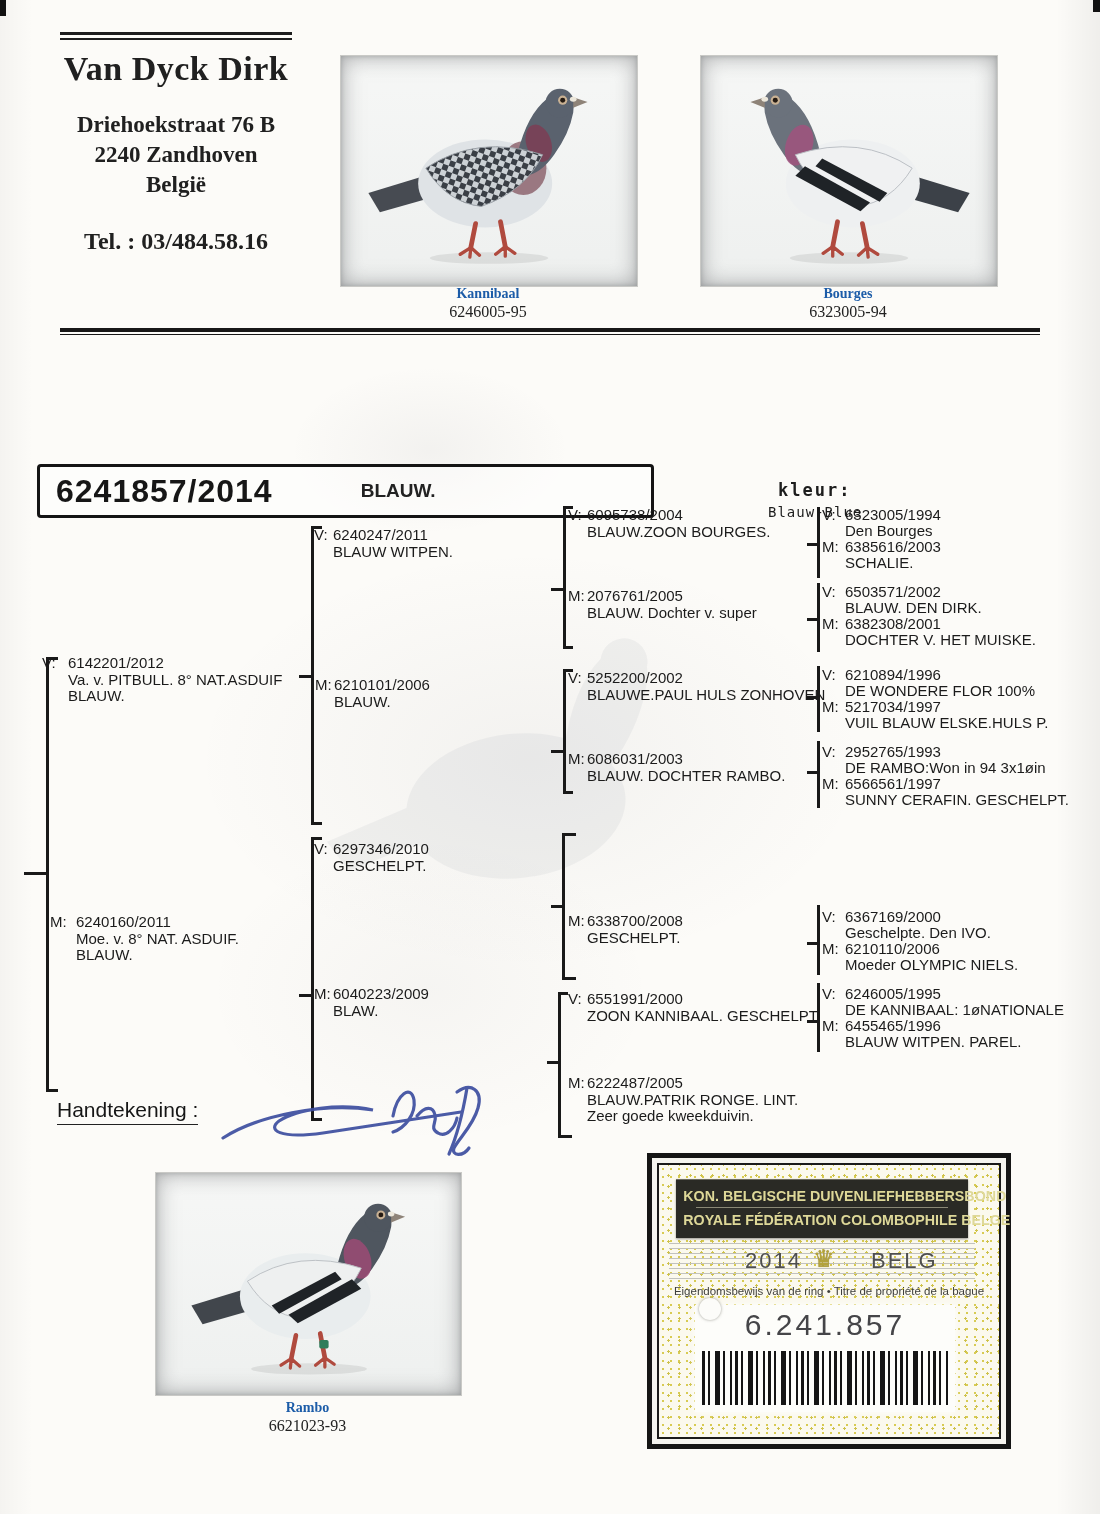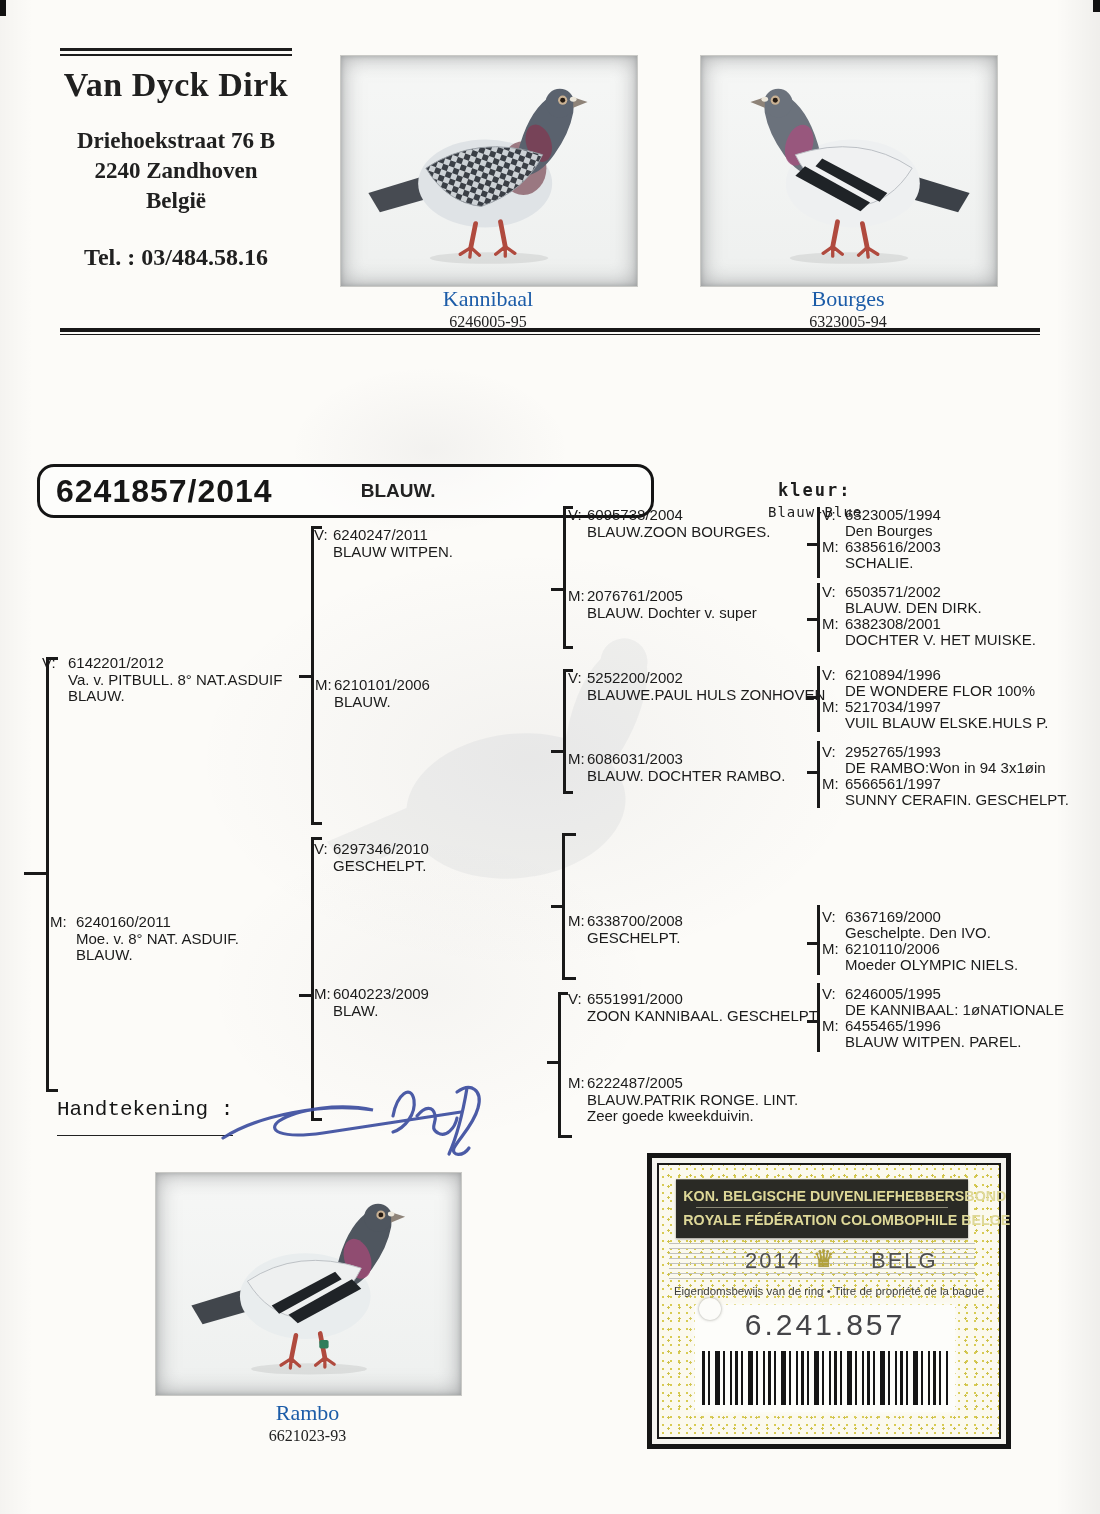--- a/index.html
+++ b/index.html
@@ -8,61 +8,61 @@
     background:
       radial-gradient(ellipse 480px 300px at 530px 760px, rgba(70,70,80,.05), transparent 70%),
       radial-gradient(ellipse 320px 220px at 430px 990px, rgba(70,70,80,.035), transparent 70%),
       radial-gradient(ellipse 200px 120px at 430px 450px, rgba(70,70,80,.05), transparent 70%),
       linear-gradient(90deg, rgba(0,0,0,.03), transparent 3%, transparent 96%, rgba(0,0,0,.05)),
       #fcfbf8;
     font-family:"Liberation Sans",sans-serif; color:#1c1c1c;
   }
   .corner{position:absolute;background:#111;}
   
-  .owner{position:absolute;left:30px;top:48px;width:292px;text-align:center;
+  .owner{position:absolute;left:30px;top:32px;width:292px;text-align:center;
          font-family:"Liberation Serif",serif;font-weight:bold;color:#202020;}
   .owner .rule{height:3px;border-top:3px solid #1d1d1d;border-bottom:2px solid #1d1d1d;width:232px;margin:0 auto 10px auto;}
   .owner .nm{font-size:34px;letter-spacing:.5px;}
   .owner .ad{font-size:23px;line-height:30px;margin-top:22px;}
   .owner .tel{font-size:24px;margin-top:28px;}
   
   .photo{position:absolute;border:1px solid #c9c9c6;
          background:linear-gradient(#f6f7f6,#eef0ef);
          box-shadow:inset 0 0 22px rgba(110,112,115,.6), inset 0 0 5px rgba(90,92,95,.35);
          display:flex;align-items:center;justify-content:center;}
   .cap{position:absolute;text-align:center;font-family:"Liberation Serif",serif;}
-  .cap .n{font-weight:normal;font-size:22px;color:#1c5ca8;}
+  .cap .n{font-weight:bold;font-size:14px;color:#1c5ca8;}
   .cap .r{font-size:16px;color:#222;margin-top:1px;}
   .flip{transform:scaleX(-1);}
   
   .sep{position:absolute;left:60px;top:328px;width:980px;height:2px;
        border-top:4px solid #181818;border-bottom:1px solid #181818;}
   
   .ringbox{position:absolute;left:37px;top:464px;width:611px;height:48px;
-           border:3.5px solid #141414;border-radius:17px;display:flex;align-items:center;background:rgba(255,255,255,.45);}
+           border:3.5px solid #141414;border-radius:4px;display:flex;align-items:center;background:rgba(255,255,255,.45);}
   .ringbox .num{font-size:32px;font-weight:bold;letter-spacing:1px;margin-left:16px;color:#161616;}
   .ringbox .col{font-size:19px;font-weight:bold;margin-left:88px;color:#222;}
   .kleur{position:absolute;font-family:"DejaVu Sans Mono",monospace;color:#1d1d1d;margin-top:32px;}
   .kleur.l1{left:778px;top:448px;font-weight:bold;font-size:17px;letter-spacing:2px;}
   .kleur.l2{left:768px;top:472px;font-size:14px;letter-spacing:1px;}
   
   .ped{position:absolute;display:flex;font-size:15px;line-height:16.5px;color:#1b1b1b;}
   .ped .sx{flex:0 0 auto;}
   .ped .tx div{white-space:nowrap;}
   .g1 .sx{width:26px;} .g2 .sx,.g3 .sx{width:19px;}
   .ped4{position:absolute;font-size:15px;line-height:16px;color:#1b1b1b;}
   .ped4 .row{white-space:nowrap;}
   .ped4 .sx{display:inline-block;width:23px;}
   .ped4 .nt{padding-left:23px;}
   
   .vl{position:absolute;width:3px;background:#191919;}
   .hl{position:absolute;height:3px;background:#191919;}
   
-  .handtek{position:absolute;left:57px;top:1098px;font-family:Liberation Mono, monospace;
-           font-size:21px;color:#161616;border-bottom:1.5px solid #222;padding-bottom:14px;}
+  .handtek{position:absolute;left:57px;top:1098px;font-family:Liberation Sans, sans-serif;
+           font-size:21px;color:#161616;border-bottom:1.5px solid #222;padding-bottom:2px;}
   .sig{position:absolute;left:205px;top:1076px;}
   
   .watermark{position:absolute;left:300px;top:560px;opacity:.05;transform:rotate(-6deg);}
   
   .cert{position:absolute;left:647px;top:1153px;width:364px;height:296px;
         border:5px solid #151515;background:#f5f4ef;padding:5px;box-sizing:border-box;}
   .cert-in{border:2px solid #1a1a1a;width:100%;height:100%;box-sizing:border-box;padding:0;}
   .sticker{position:relative;width:100%;height:100%;
      background-color:#fbf9ee;
      background-image:radial-gradient(#d8cb52 1.3px, rgba(0,0,0,0) 1.45px),

